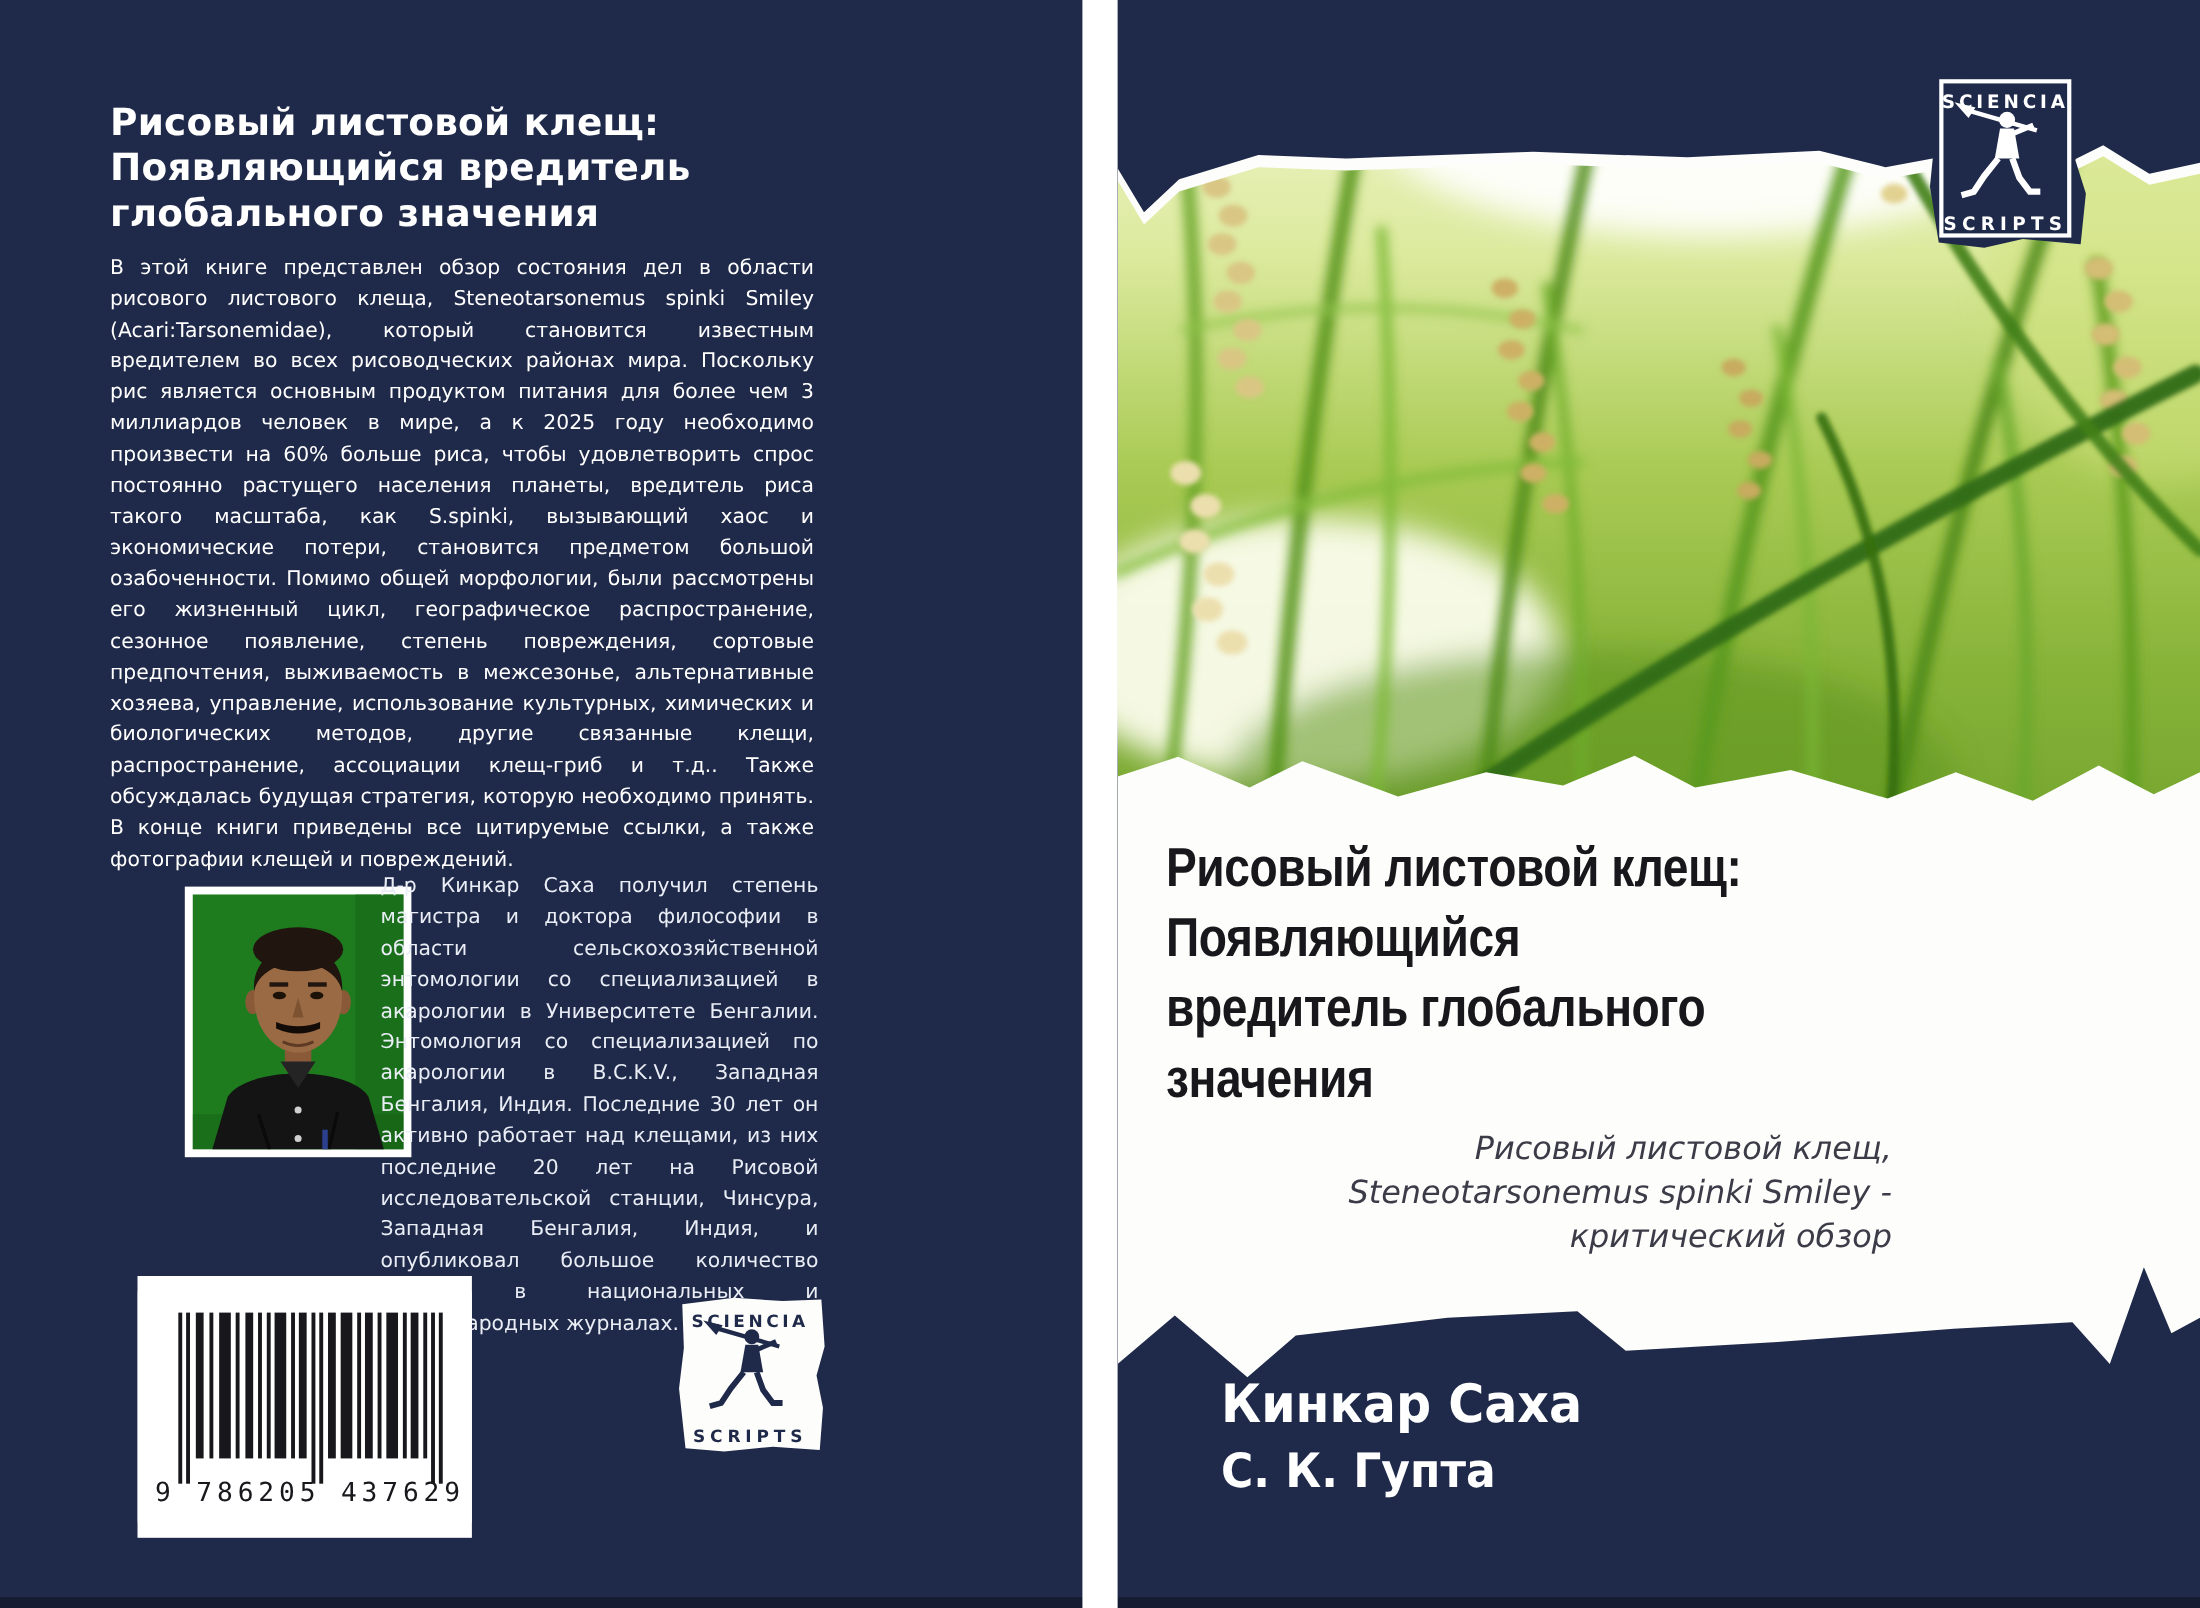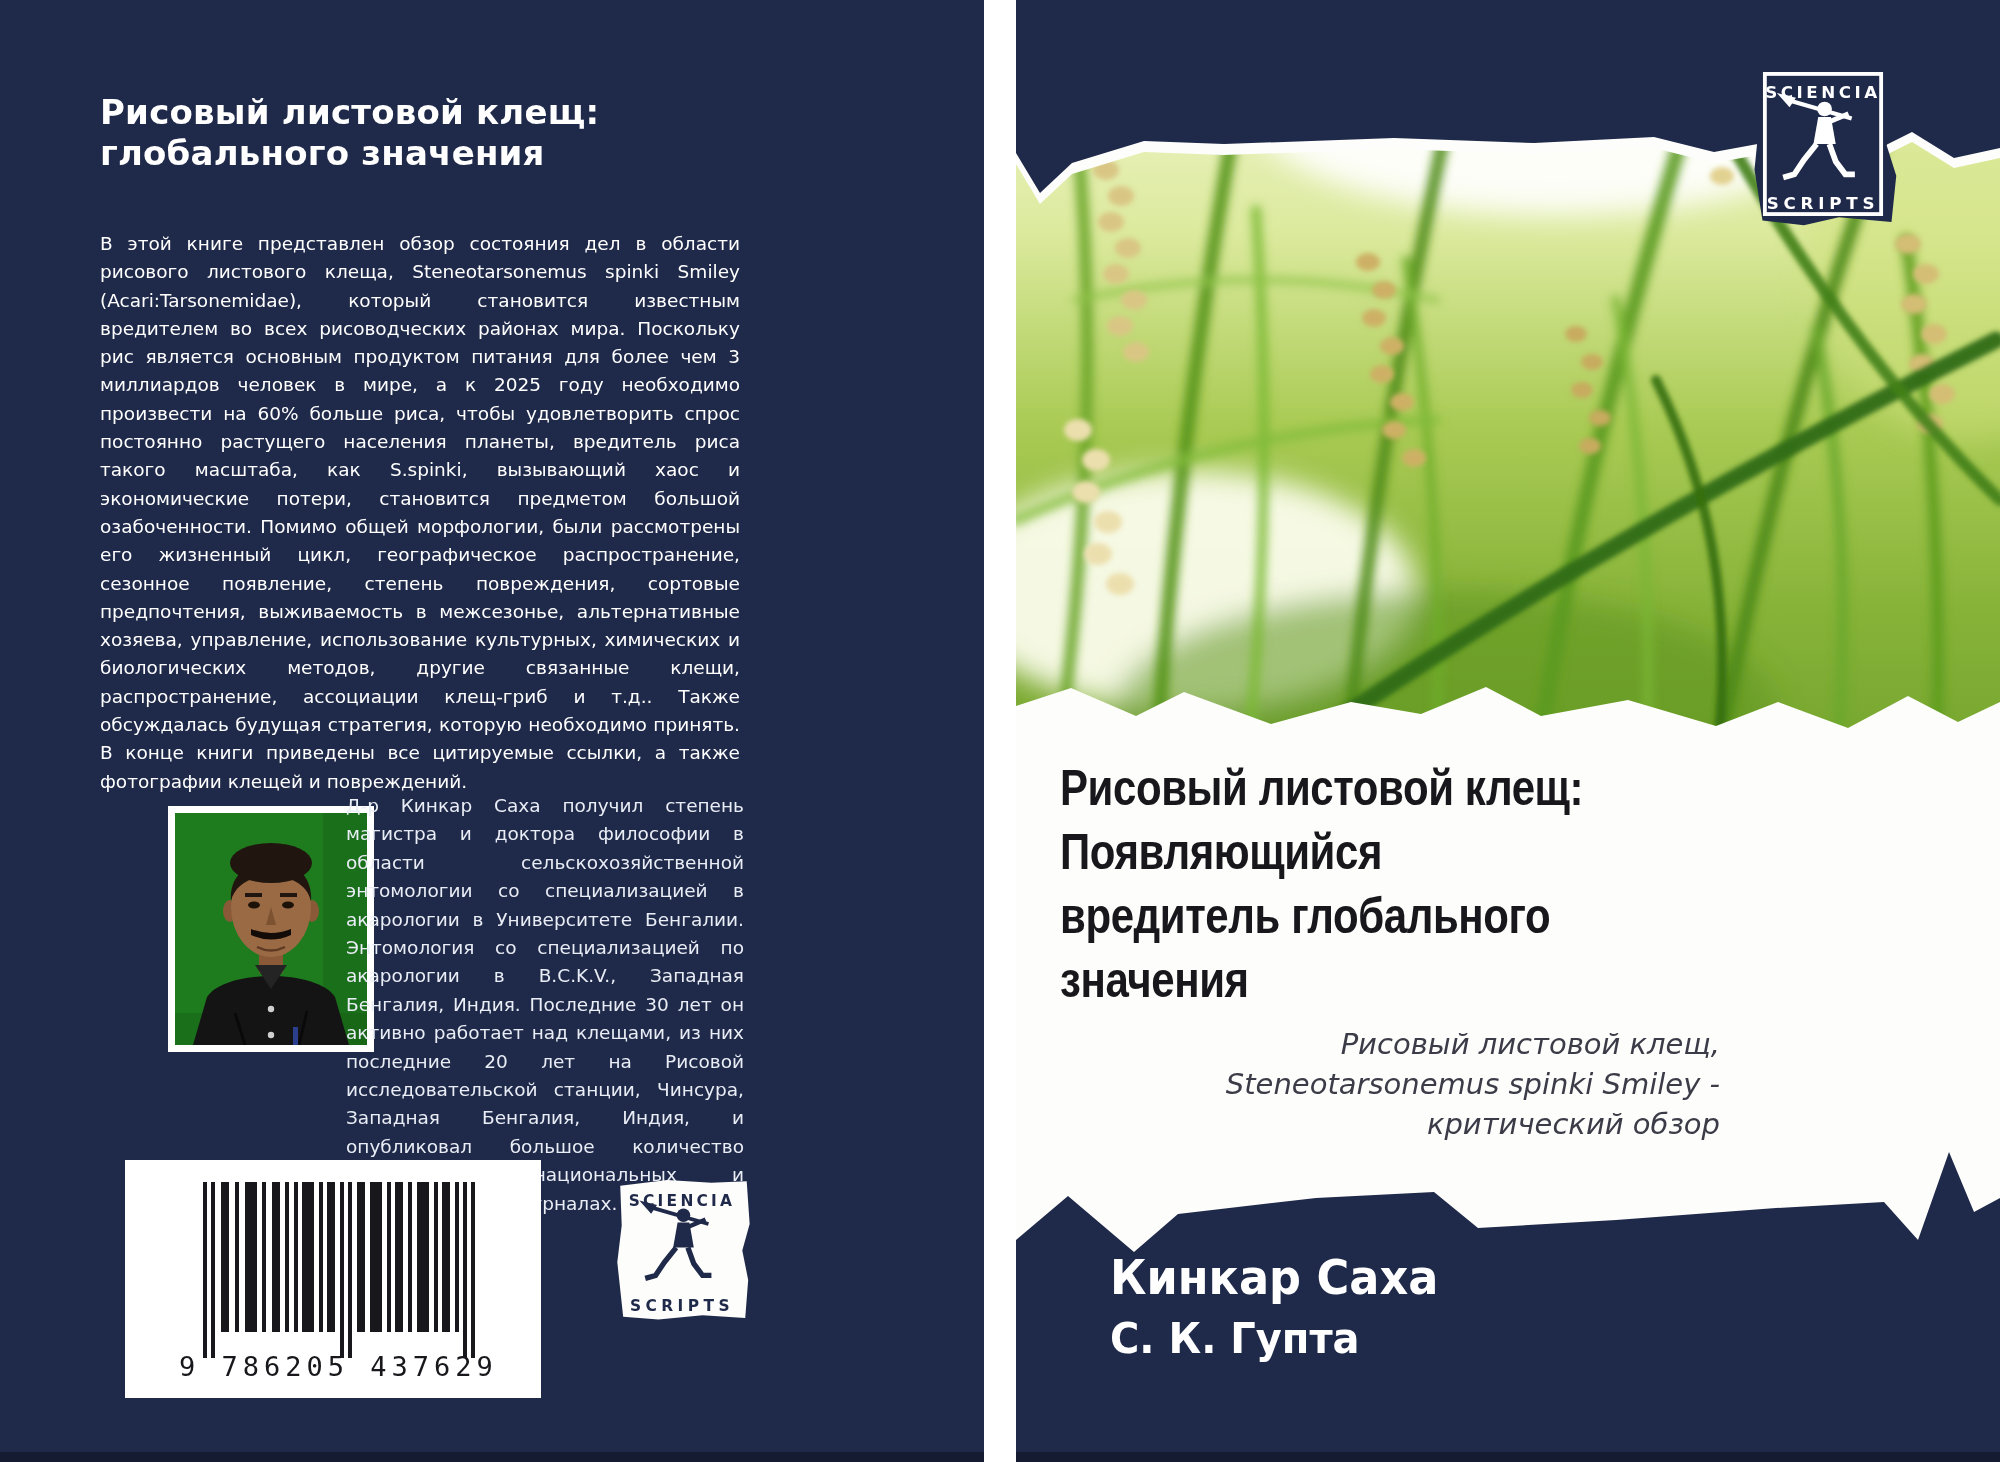--- a/index.html
+++ b/index.html
@@ -13,21 +13,21 @@
   
   .back-title{position:absolute;left:100px;top:64px;color:#ffffff;font-weight:bold;
               font-size:34px;line-height:41px;letter-spacing:.2px;}
   .blurb{position:absolute;left:100px;top:230px;width:640px;margin:0;color:#ffffff;
          font-size:18.5px;line-height:28.3px;text-align:justify;text-justify:inter-word;}
   .author-row-photo{position:absolute;left:128px;top:790px;width:206px;height:246px;
          background:#ffffff;padding:7px;box-sizing:border-box;}
   .author-row-photo svg{display:block;width:100%;height:100%;}
   .bio{position:absolute;left:346px;top:792px;width:398px;margin:0;color:#e9edf5;
        font-size:18.5px;line-height:28.4px;text-align:justify;}
-  .barcode{position:absolute;left:125px;top:1160px;width:416px;height:238px;background:#ffffff;}
+  .barcode{position:absolute;left:125px;top:1160px;width:304px;height:238px;background:#ffffff;}
   .barcode svg{display:block;width:100%;height:100%;}
   .logo-box{position:absolute;}
   .logo-box svg{display:block;width:100%;height:100%;}
   .logo-back{left:608px;top:1174px;width:148px;height:150px;}
 
   
   .photo{position:absolute;left:0;top:0;width:984px;height:770px;}
   .torn{position:absolute;left:0;top:0;width:984px;height:1462px;pointer-events:none;}
   .front-title{position:absolute;left:44px;top:756px;z-index:4;color:#17171c;font-weight:bold;
                font-family:"Liberation Sans","DejaVu Sans",sans-serif;
@@ -44,20 +44,21 @@
 </style>
 </head>
 <body>
 
 <div class="spread">
 
   <section class="panel back">
 
     <h2 class="back-title">
       <div>Рисовый листовой клещ:</div>
+      <div>Появляющийся вредитель</div>
       <div>глобального значения</div>
     </h2>
 
     <p class="blurb">В этой книге представлен обзор состояния дел в области рисового листового клеща, Steneotarsonemus spinki Smiley (Acari:Tarsonemidae), который становится известным вредителем во всех рисоводческих районах мира. Поскольку рис является основным продуктом питания для более чем 3 миллиардов человек в мире, а к 2025 году необходимо произвести на 60% больше риса, чтобы удовлетворить спрос постоянно растущего населения планеты, вредитель риса такого масштаба, как S.spinki, вызывающий хаос и экономические потери, становится предметом большой озабоченности. Помимо общей морфологии, были рассмотрены его жизненный цикл, географическое распространение, сезонное появление, степень повреждения, сортовые предпочтения, выживаемость в межсезонье, альтернативные хозяева, управление, использование культурных, химических и биологических методов, другие связанные клещи, распространение, ассоциации клещ-гриб и т.д.. Также обсуждалась будущая стратегия, которую необходимо принять. В конце книги приведены все цитируемые ссылки, а также фотографии клещей и повреждений.</p>
 
     <figure class="author-row-photo">
       <svg viewBox="0 0 192 232" preserveAspectRatio="none">
         <rect width="192" height="232" fill="#1e7c1e"></rect>
         <rect x="148" width="44" height="232" fill="#176517" opacity="0.55"></rect>
         <rect y="200" width="192" height="32" fill="#145814" opacity="0.35"></rect>

